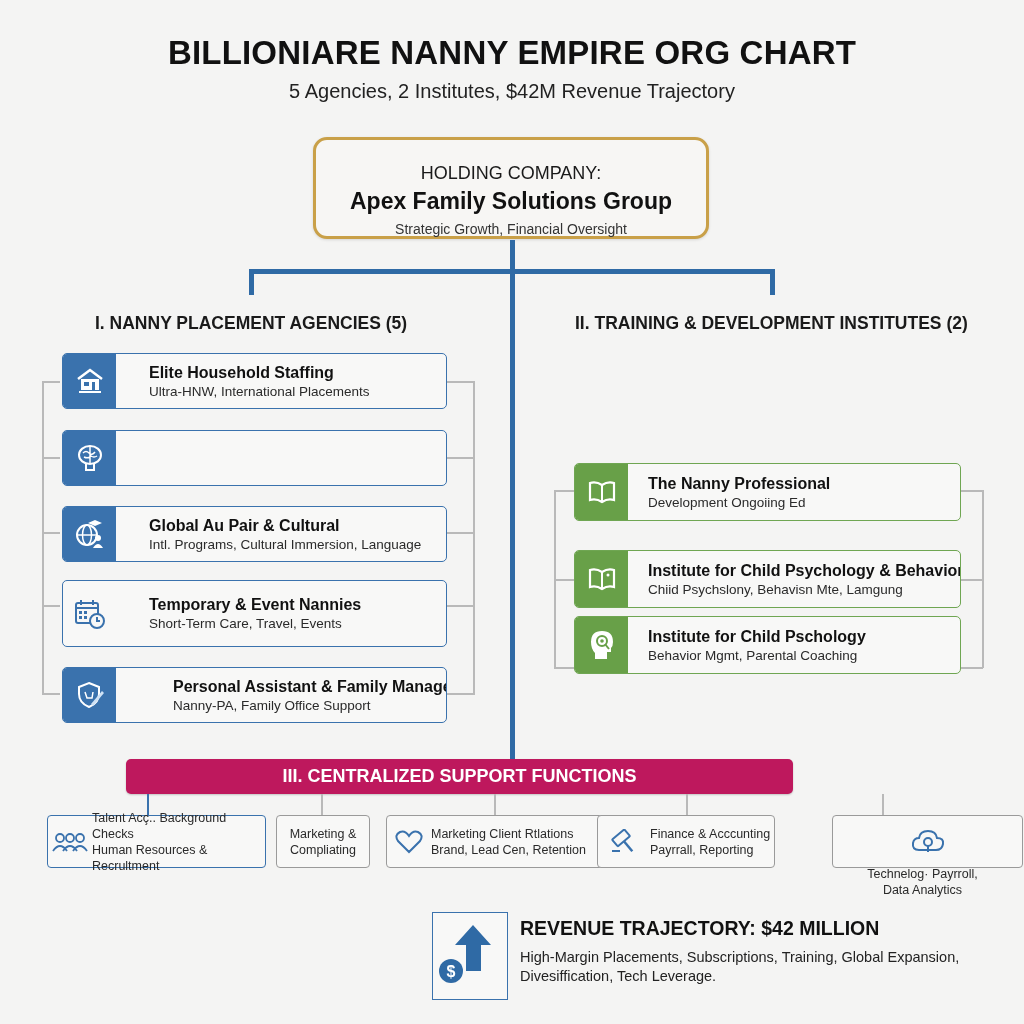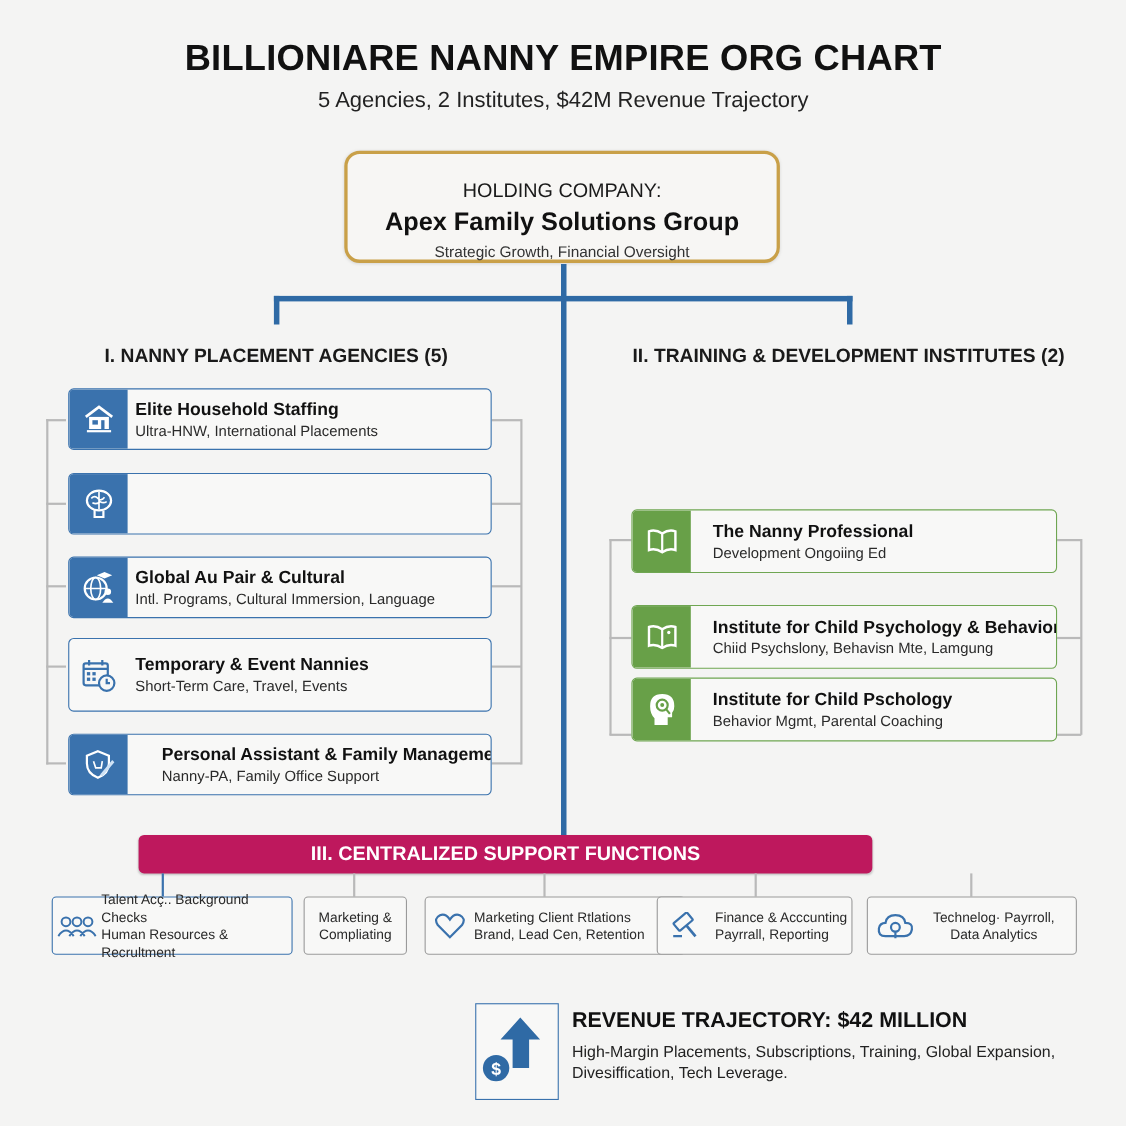--- a/index.html
+++ b/index.html
@@ -38,21 +38,21 @@
     border:1.5px solid #3a72ad; border-radius:5px; overflow:hidden;
     display:flex; align-items:stretch;
   }
   .card.green { border-color:#6fa652; }
   .card .ico {
     width:53px; flex:0 0 53px; display:flex; align-items:center; justify-content:center;
     background:#3a72ad;
   }
   .card.green .ico { background:#68a048; }
   .card .ico.plain { background:transparent; }
-  .card .txt { padding-left:7px; display:flex; flex-direction:column; justify-content:center; }
+  .card .txt { padding-left:33px; display:flex; flex-direction:column; justify-content:center; }
   .card.green .txt { padding-left:20px; }
   .card .t1 { font-size:16px; font-weight:bold; color:#111; white-space:nowrap; }
   .card .t2 { font-size:13.5px; color:#2a2a2a; margin-top:2px; white-space:nowrap; }
 
   .bar {
     left:126px; top:759px; width:667px; height:35px;
     background:#be185d; border-radius:5px; color:#fff;
     font-size:18px; font-weight:bold; text-align:center; line-height:35px;
     box-shadow:0 1px 2px rgba(0,0,0,0.2);
   }
@@ -287,21 +287,21 @@
         </g>
         <line x1="2" y1="22" x2="10" y2="22" stroke="#3a72ad" stroke-width="2"></line>
       </svg>
   </div>
   <div class="stxt">
     <div>Finance &amp; Acccunting</div>
     <div>Payrrall, Reporting</div>
   </div>
 </div>
 
-<div class="abs sbox" style="left:788px; width:191px;">
+<div class="abs sbox" style="left:832px; width:191px;flex-direction:column;">
   <div class="sico" style="width:50px; flex-basis:50px;">
     <svg width="34" height="26" viewBox="0 0 34 26">
         <path d="M8 22 Q1 22 2 15 Q3 10 8 10 Q9 3 17 3 Q25 3 26 10 Q33 10 32 16 Q31 22 25 22 Z" fill="none" stroke="#3a72ad" stroke-width="2"></path>
         <circle cx="17" cy="14" r="4" fill="none" stroke="#3a72ad" stroke-width="2"></circle>
         <line x1="17" y1="18" x2="17" y2="24" stroke="#3a72ad" stroke-width="2"></line>
       </svg>
   </div>
   <div class="stxt center" style="padding-right:10px;">
     <div>Technelog· Payrroll,</div>
     <div>Data Analytics</div>

